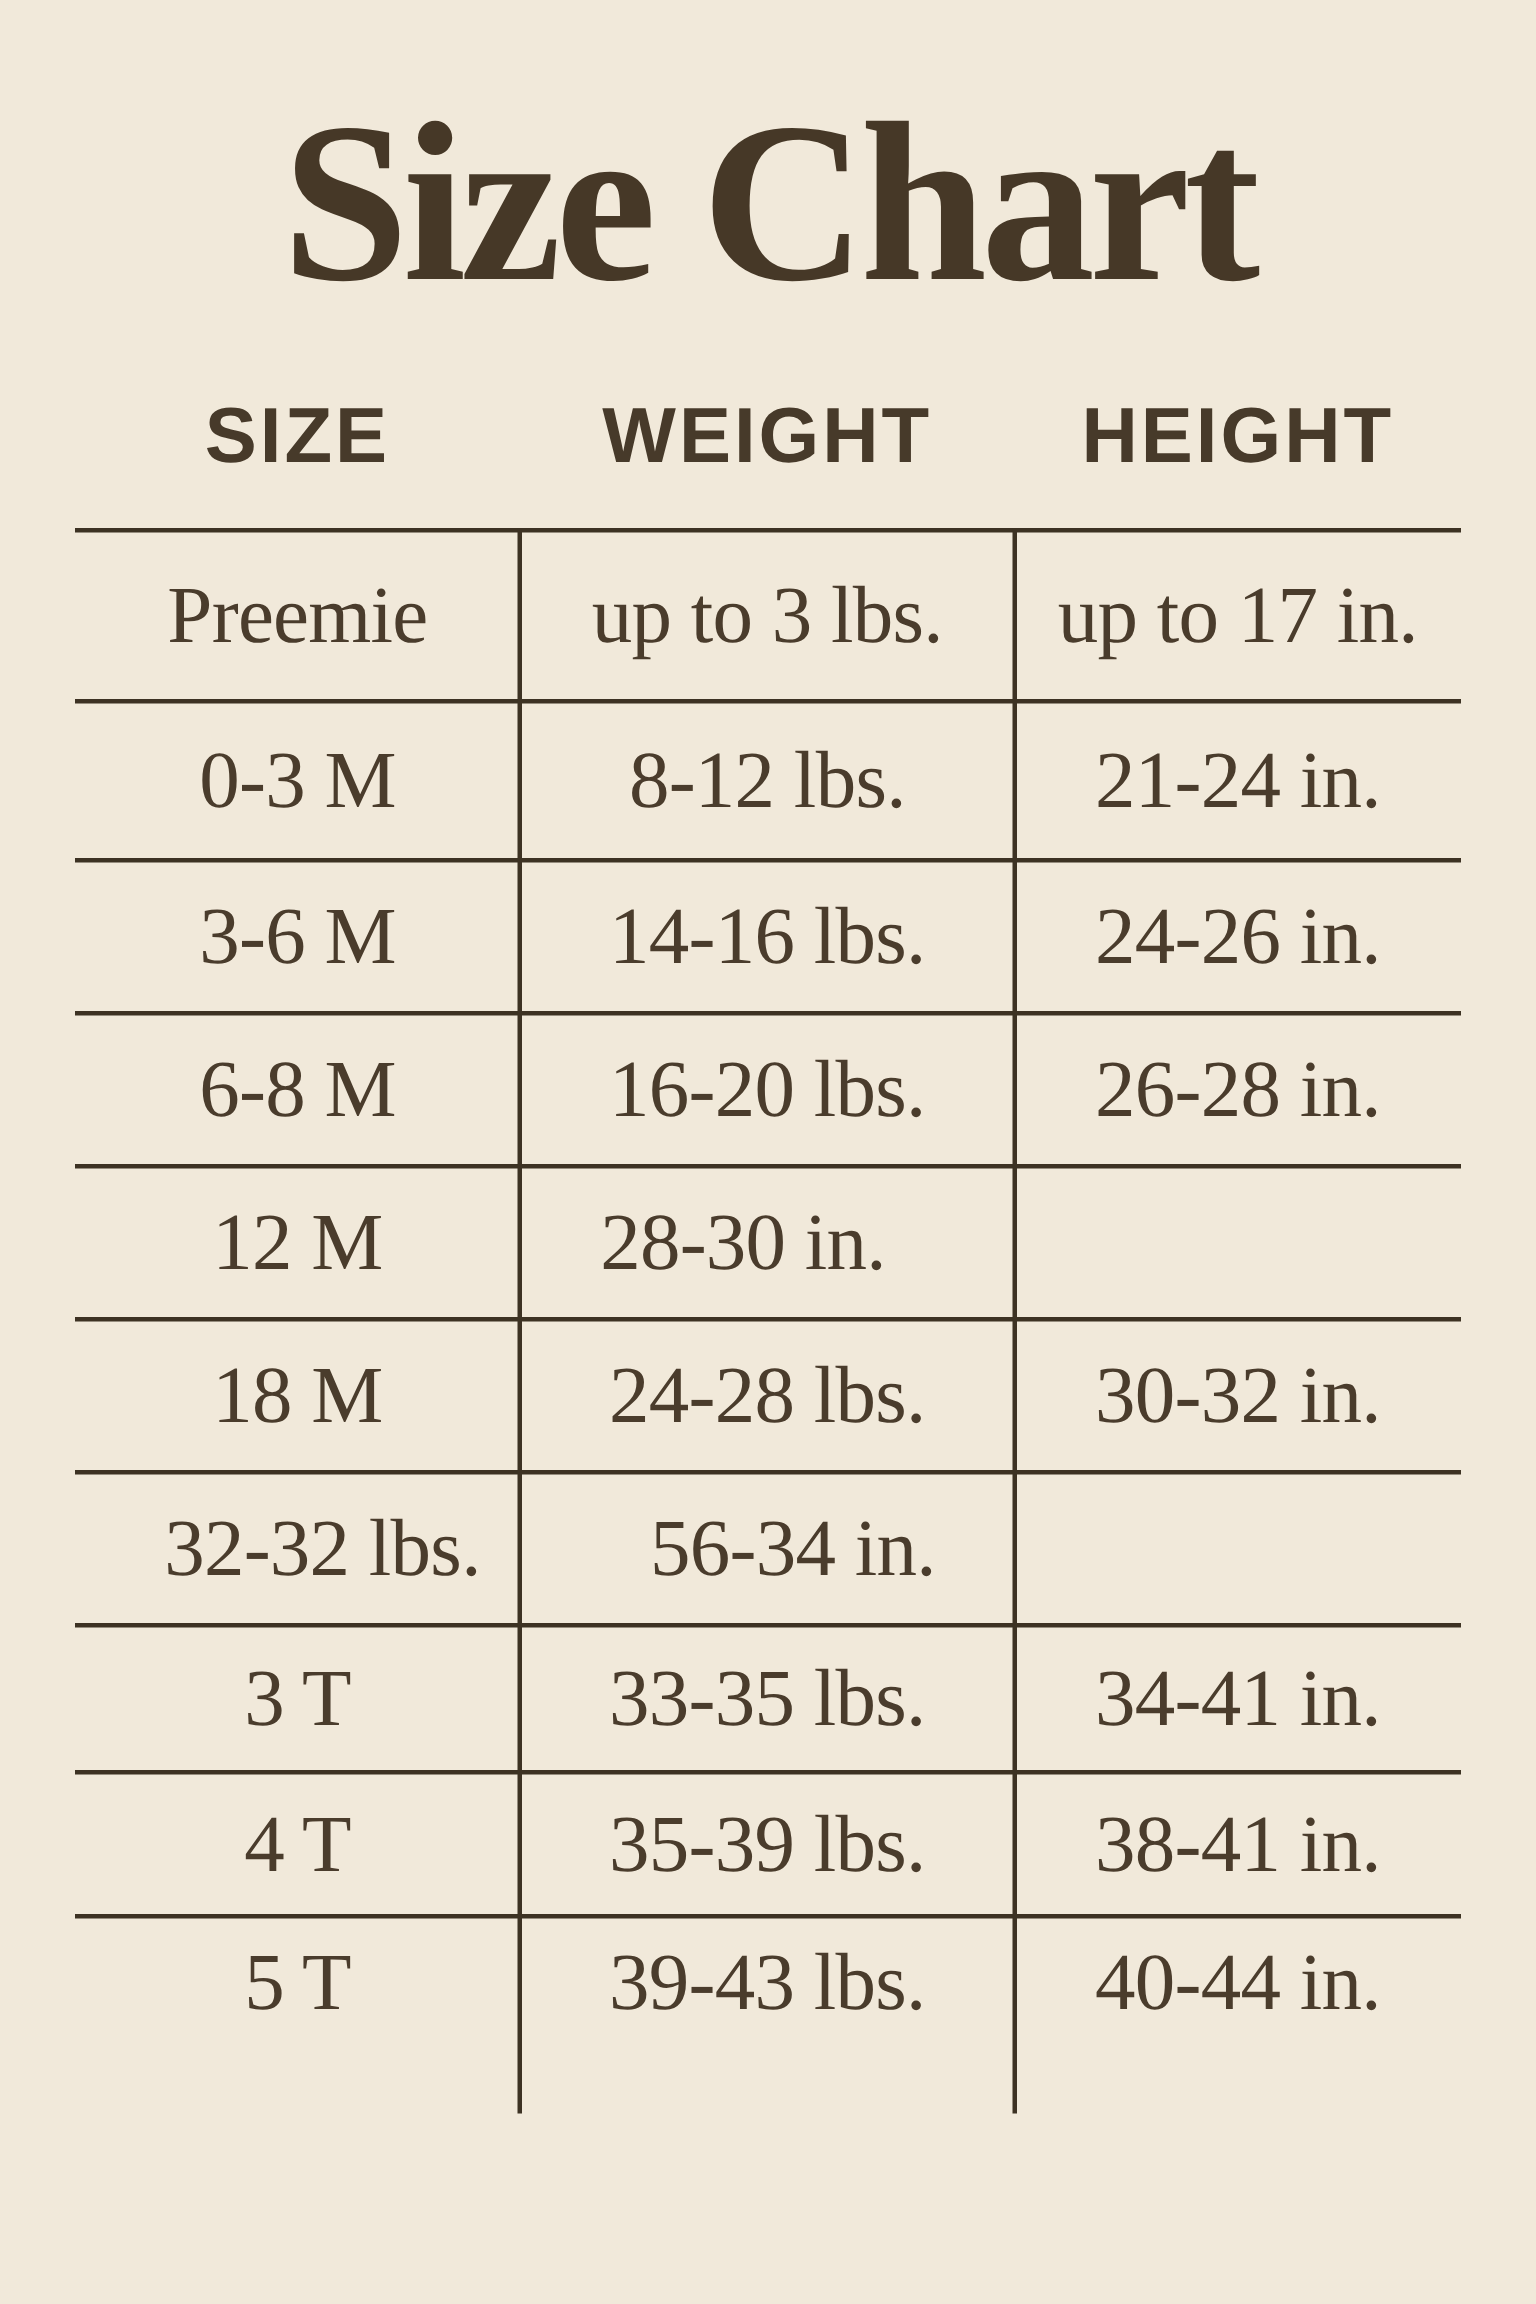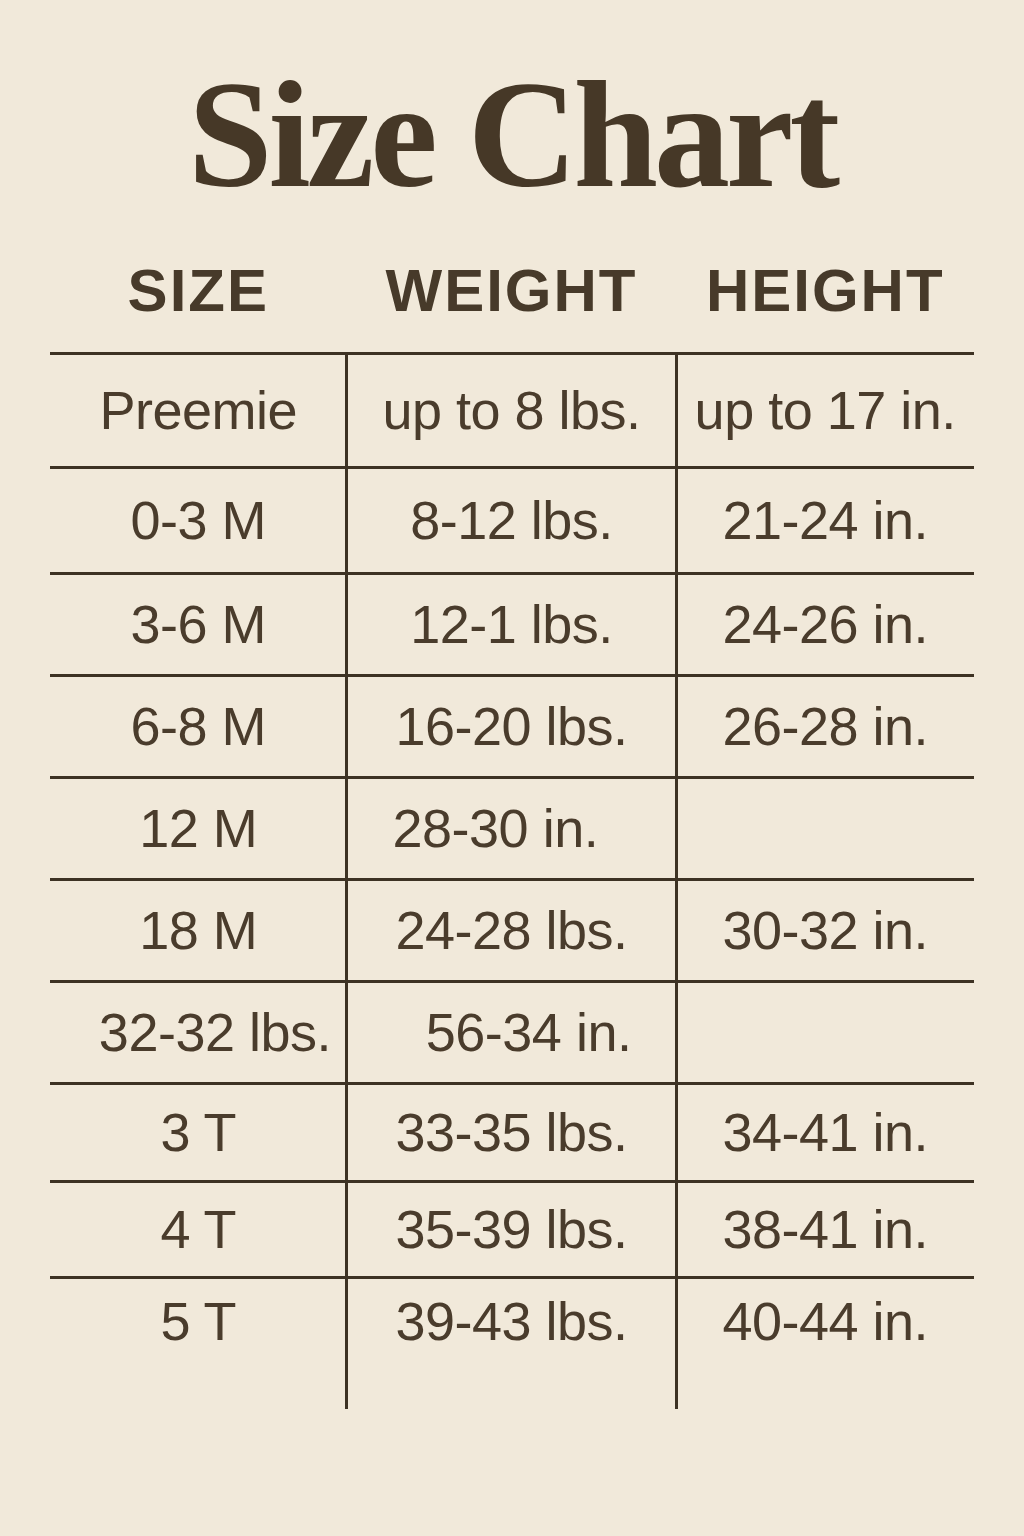--- a/index.html
+++ b/index.html
@@ -29,32 +29,33 @@
     letter-spacing: -4px;
     color: #463827;
   }
   .header-row {
     margin: 44px 50px 0 50px;
     display: flex;
     height: 62px;
     align-items: center;
   }
   .header-cell {
-    font-size: 60px;
+    font-size: 52px;
     font-weight: 700;
     letter-spacing: 2px;
     text-align: center;
     color: #473a2a;
   }
   .col-1 { width: 32.1%; }
   .col-2 { width: 35.7%; }
   .col-3 { width: 32.2%; }
   .table-body {
     margin: 30px 50px 0 50px;
     position: relative;
+    font-family: Liberation Serif, serif;
   }
   .t-row {
     display: flex;
     align-items: center;
     border-top: 3px solid #3d3223;
     box-sizing: border-box;
     height: 102px;
   }
   .t-row:nth-child(1)  { height: 114px; }
   .t-row:nth-child(2)  { height: 106px; }
@@ -92,34 +93,34 @@
   <div class="header-row">
     <div class="header-cell col-1">SIZE</div>
     <div class="header-cell col-2">WEIGHT</div>
     <div class="header-cell col-3">HEIGHT</div>
   </div>
 
   <div class="table-body">
 
     <div class="t-row">
       <div class="t-cell col-1">Preemie</div>
-      <div class="t-cell col-2">up to 8 lbs.</div>
+      <div class="t-cell col-2">up to 3 lbs.</div>
       <div class="t-cell col-3">up to 17 in.</div>
     </div>
 
 
     <div class="t-row">
       <div class="t-cell col-1">0-3 M</div>
       <div class="t-cell col-2">8-12 lbs.</div>
       <div class="t-cell col-3">21-24 in.</div>
     </div>
 
     <div class="t-row">
       <div class="t-cell col-1">3-6 M</div>
-      <div class="t-cell col-2">12-1 lbs.</div>
+      <div class="t-cell col-2">14-16 lbs.</div>
       <div class="t-cell col-3">24-26 in.</div>
     </div>
 
     <div class="t-row">
       <div class="t-cell col-1">6-8 M</div>
       <div class="t-cell col-2">16-20 lbs.</div>
       <div class="t-cell col-3">26-28 in.</div>
     </div>
 
     <div class="t-row">

